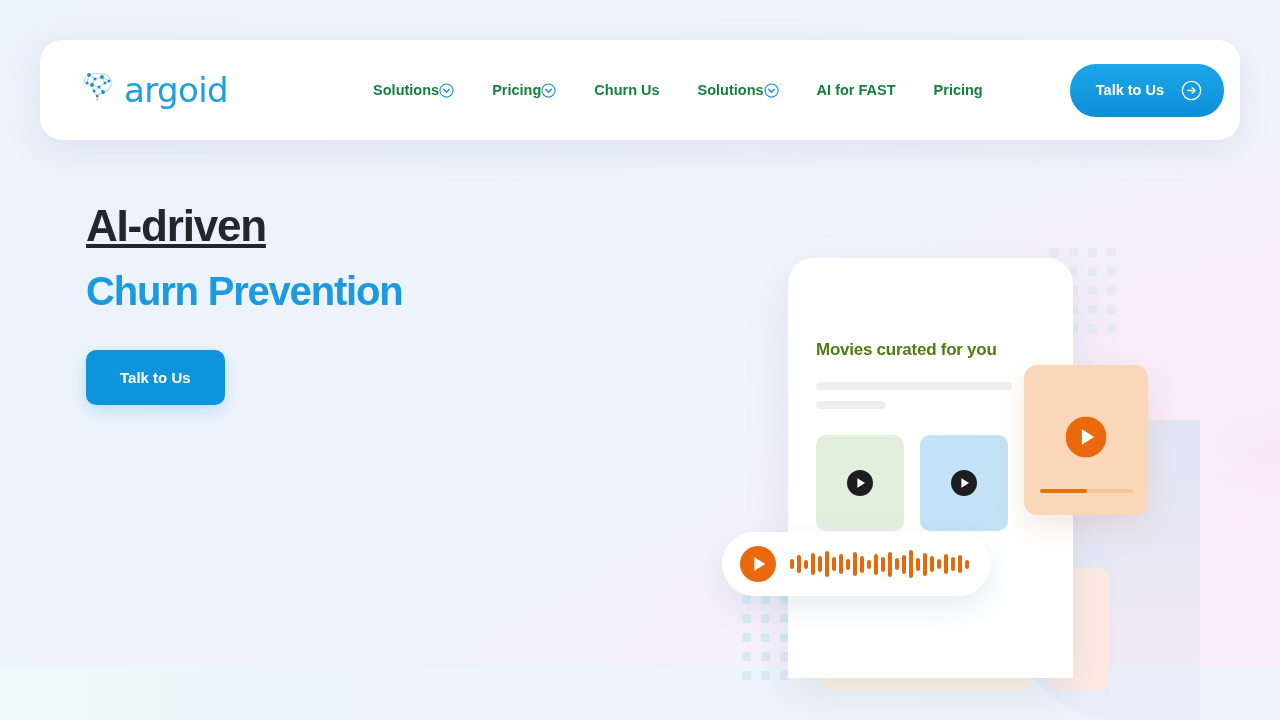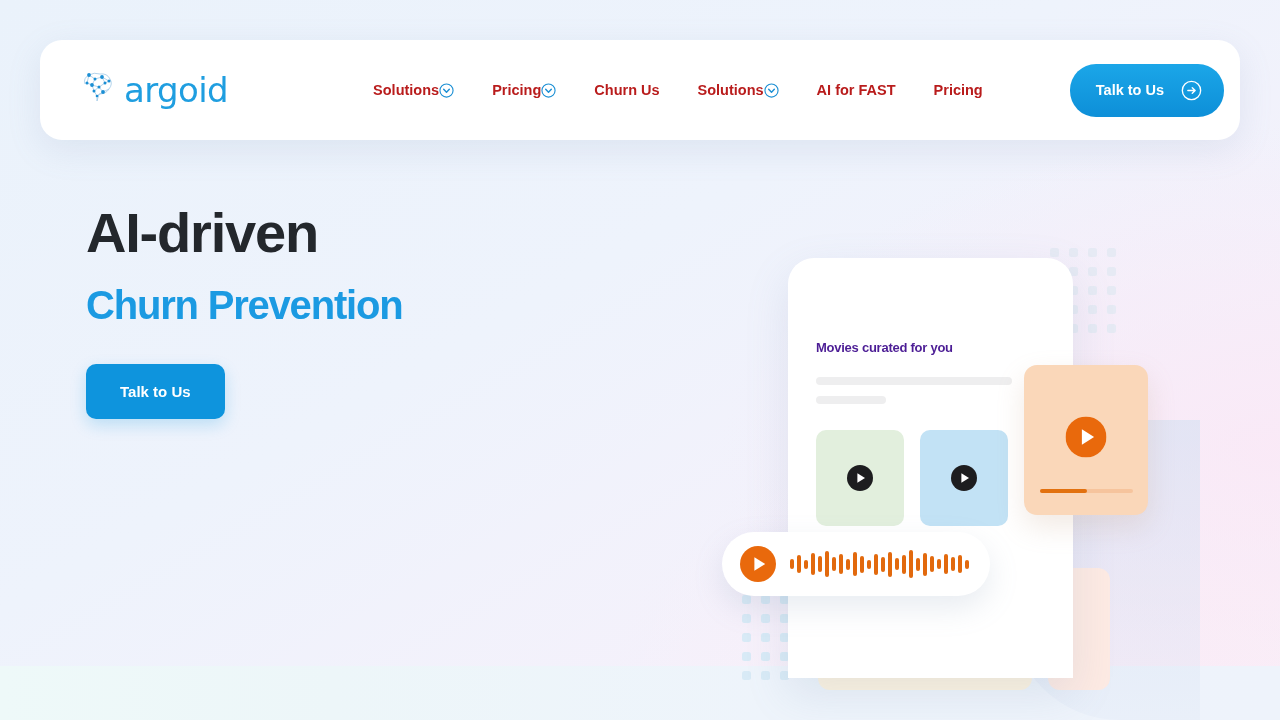--- a/index.html
+++ b/index.html
@@ -60,21 +60,21 @@
     display: flex;
     align-items: center;
     flex: 1;
     justify-content: center;
     gap: 38px;
     margin-left: 58px;
   }
   .nav-item {
     display: flex;
     align-items: center;
-    color: #b91c1c;
+    color: #15803d;
     font-size: 14.5px;
     font-weight: bold;
     cursor: pointer;
     white-space: nowrap;
   }
   .chev { width: 15px; height: 15px; flex: none; display: block; }
 
   .cta-nav {
     display: flex;
     align-items: center;
@@ -88,25 +88,26 @@
     padding: 16px 22px 16px 26px;
     cursor: pointer;
     white-space: nowrap;
     font-family: "Liberation Sans", sans-serif;
   }
   .arrow-ic { width: 21px; height: 21px; flex: none; display: block; }
 
   
   .hero { position: absolute; left: 86px; top: 200px; width: 600px; }
   .h-line1 {
-    font-size: 56px;
+    font-size: 44px;
     font-weight: bold;
     color: #23272c;
     letter-spacing: -1.2px;
     line-height: 1.18;
+    text-decoration: underline;
   }
   .h-line2 {
     font-size: 40px;
     font-weight: bold;
     color: #1b9ae2;
     letter-spacing: -1.2px;
     line-height: 1.18;
     margin-top: 16px;
   }
   .hero-sub {
@@ -155,23 +156,23 @@
     position: absolute;
     left: 88px; top: 38px;
     width: 285px; height: 420px;
     background: #ffffff;
     border-radius: 26px 26px 0 0;
     box-shadow: 0 16px 44px rgba(118, 140, 175, 0.16);
     padding: 82px 28px 0 28px;
     overflow: hidden;
   }
   .phone-title {
-    font-size: 13px;
-    font-weight: bold;
-    color: #4c1d95;
+    font-size: 17px;
+    font-weight: bold;
+    color: #4d7c0f;
     letter-spacing: -0.25px;
   }
   .skel { background: #eeeeef; border-radius: 4px; }
   .skel-long { height: 8px; width: 196px; margin-top: 22px; }
   .skel-short { height: 8px; width: 70px; margin-top: 11px; }
 
   .cards { display: flex; gap: 16px; margin-top: 26px; }
   .card {
     width: 88px; height: 96px;
     border-radius: 10px;

